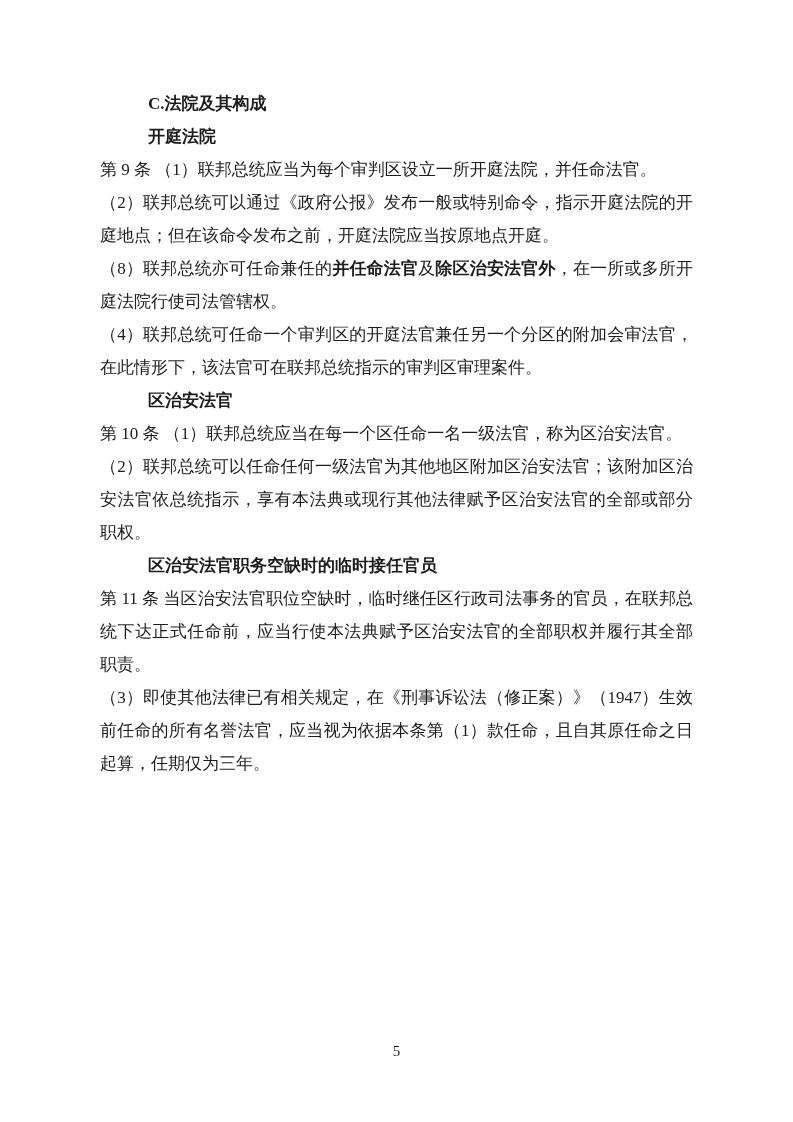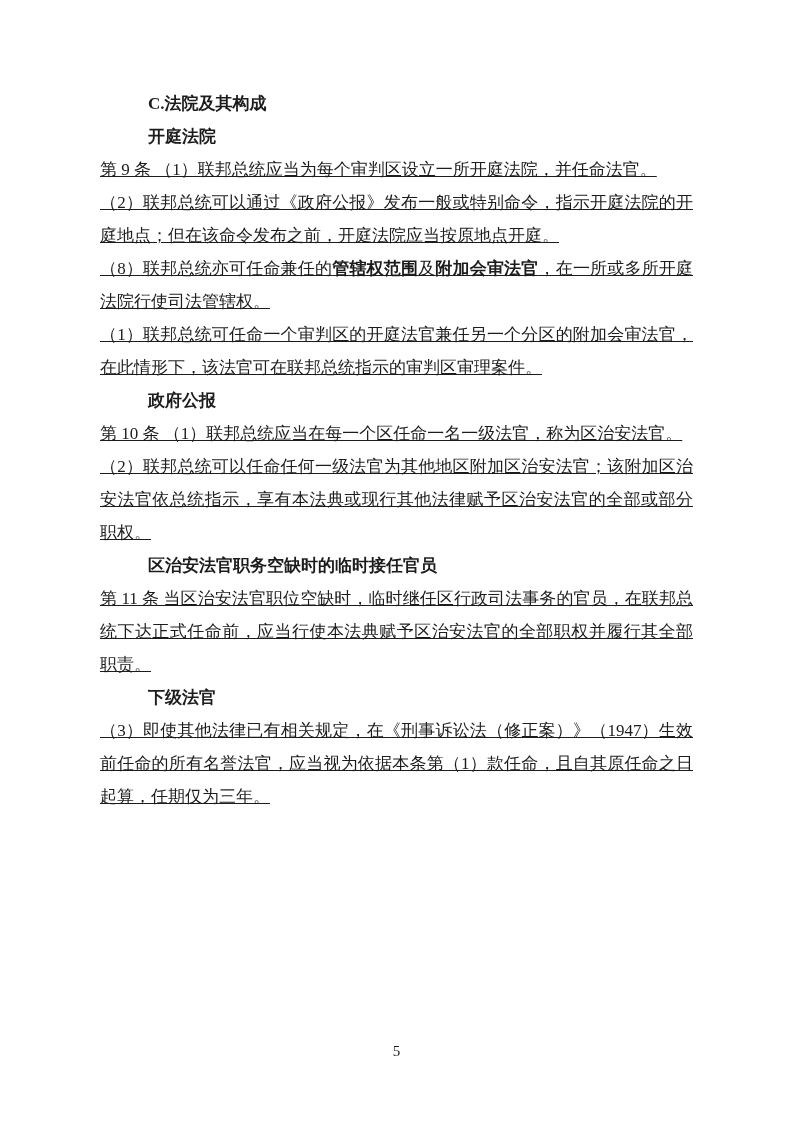--- a/index.html
+++ b/index.html
@@ -21,21 +21,20 @@
   .doc {
     width: 593px;
     font-size: 17px;
     line-height: 33px;
   }
   .block {
     margin: 0;
   }
   .block.paragraph {
     text-align: justify;
-    text-decoration: underline;
   }
   .block.heading {
     font-weight: bold;
     padding-left: 48px;
     text-align: left;
   }
   .bold-run {
     font-weight: bold;
   }
   .page-number {
@@ -51,24 +50,23 @@
 </style>
 </head>
 <body>
 
 <div class="page">
   <div class="doc" id="doc">
       <div class="block heading"><span class="bold-run">C.法院及其构成</span></div>
       <div class="block heading"><span class="bold-run">开庭法院</span></div>
       <div class="block paragraph"><span class="text-run">第 9 条 （1）联邦总统应当为每个审判区设立一所开庭法院，并任命法官。</span></div>
       <div class="block paragraph"><span class="text-run">（2）联邦总统可以通过《政府公报》发布一般或特别命令，指示开庭法院的开庭地点；但在该命令发布之前，开庭法院应当按原地点开庭。</span></div>
-      <div class="block paragraph"><span class="text-run">（8）联邦总统亦可任命兼任的</span><span class="bold-run">管辖权范围</span><span class="text-run">及</span><span class="bold-run">附加会审法官</span><span class="text-run">，在一所或多所开庭法院行使司法管辖权。</span></div>
-      <div class="block paragraph"><span class="text-run">（1）联邦总统可任命一个审判区的开庭法官兼任另一个分区的附加会审法官，在此情形下，该法官可在联邦总统指示的审判区审理案件。</span></div>
-      <div class="block heading"><span class="bold-run">政府公报</span></div>
+      <div class="block paragraph"><span class="text-run">（8）联邦总统亦可任命兼任的</span><span class="bold-run">并任命法官</span><span class="text-run">及</span><span class="bold-run">除区治安法官外</span><span class="text-run">，在一所或多所开庭法院行使司法管辖权。</span></div>
+      <div class="block paragraph"><span class="text-run">（4）联邦总统可任命一个审判区的开庭法官兼任另一个分区的附加会审法官，在此情形下，该法官可在联邦总统指示的审判区审理案件。</span></div>
+      <div class="block heading"><span class="bold-run">区治安法官</span></div>
       <div class="block paragraph"><span class="text-run">第 10 条 （1）联邦总统应当在每一个区任命一名一级法官，称为区治安法官。</span></div>
       <div class="block paragraph"><span class="text-run">（2）联邦总统可以任命任何一级法官为其他地区附加区治安法官；该附加区治安法官依总统指示，享有本法典或现行其他法律赋予区治安法官的全部或部分职权。</span></div>
       <div class="block heading"><span class="bold-run">区治安法官职务空缺时的临时接任官员</span></div>
       <div class="block paragraph"><span class="text-run">第 11 条 当区治安法官职位空缺时，临时继任区行政司法事务的官员，在联邦总统下达正式任命前，应当行使本法典赋予区治安法官的全部职权并履行其全部职责。</span></div>
-      <div class="block heading"><span class="bold-run">下级法官</span></div>
       <div class="block paragraph"><span class="text-run">（3）即使其他法律已有相关规定，在《刑事诉讼法（修正案）》（1947）生效前任命的所有名誉法官，应当视为依据本条第（1）款任命，且自其原任命之日起算，任期仅为三年。</span></div>
     </div>
   <div class="page-number">5</div>
 </div>
 
 </body></html>

